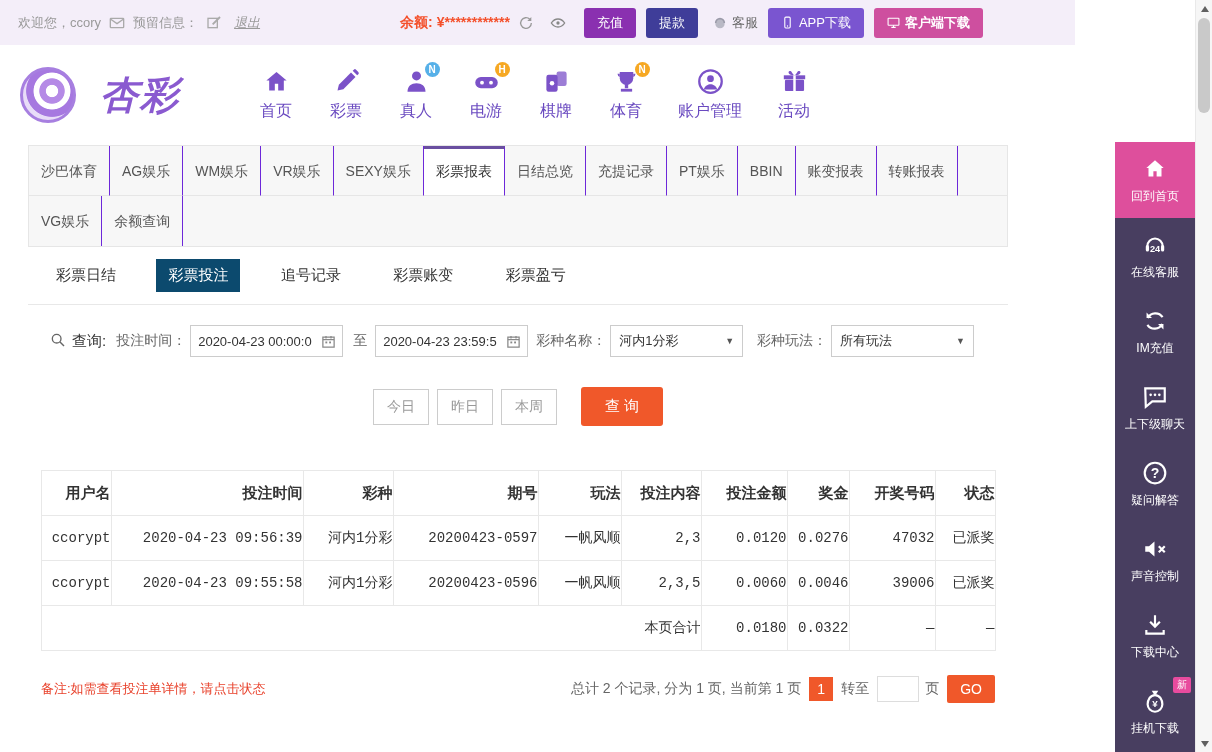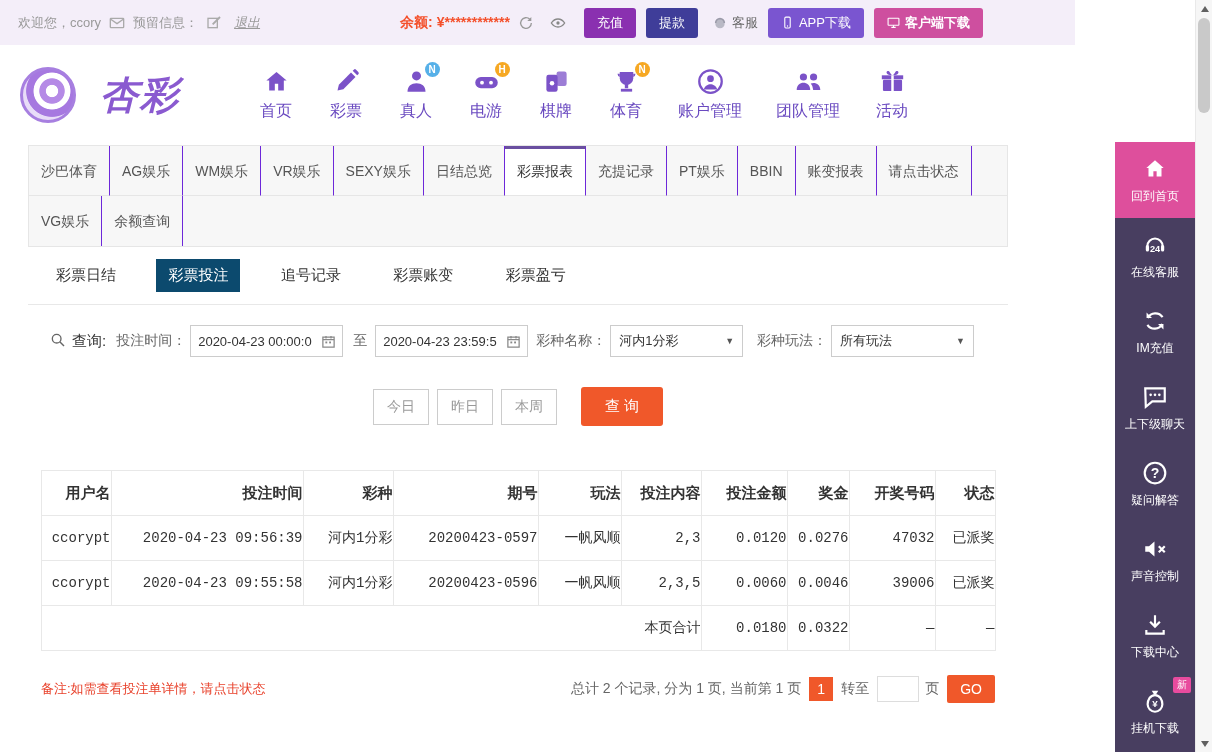--- a/index.html
+++ b/index.html
@@ -244,31 +244,20 @@
         <div class="nav-item wide">
           <span class="icon-wrap">
             <svg viewBox="0 0 24 24">
                 <circle cx="12" cy="12" r="10" fill="none" stroke="#7b52c8" stroke-width="2"></circle>
                 <circle cx="12" cy="9.5" r="3"></circle>
                 <path d="M6 19c1.2-3.4 3.8-4.6 6-4.6s4.8 1.2 6 4.6z"></path>
               </svg>
           </span>
           <span class="nav-label">账户管理</span>
         </div>
-        <div class="nav-item wide">
-          <span class="icon-wrap">
-            <svg viewBox="0 0 24 24">
-                <circle cx="7.5" cy="8" r="3.2"></circle>
-                <circle cx="16.5" cy="8" r="3.2"></circle>
-                <path d="M1.5 19.5c0-4 3-6.3 6-6.3s6 2.3 6 6.3z"></path>
-                <path d="M14 13.8c.8-.3 1.6-.5 2.5-.5 3 0 6 2.2 6 6.2h-6.3a8.5 8.5 0 00-2.2-5.7z"></path>
-              </svg>
-          </span>
-          <span class="nav-label">团队管理</span>
-        </div>
         <div class="nav-item">
           <span class="icon-wrap">
             <svg viewBox="0 0 24 24">
                 <rect x="3.5" y="10.5" width="17" height="10" rx="1"></rect>
                 <rect x="2.5" y="6.5" width="19" height="3.5"></rect>
                 <rect x="10.9" y="6.5" width="2.2" height="14.5" fill="#fff"></rect>
                 <path d="M11.5 6.3C8.5 6.3 6.7 5.3 6.7 3.9s2-2 3 0c.7 1 1.8 2.4 1.8 2.4zm1 0c3 0 4.8-1 4.8-2.4s-2-2-3 0c-.7 1-1.8 2.4-1.8 2.4z"></path>
               </svg>
           </span>
           <span class="nav-label">活动</span>
@@ -277,27 +266,27 @@
     </div>
 
     <div class="panel">
       <div class="tabs">
         <div class="tab-row first">
           <div class="tab">沙巴体育</div>
           <div class="tab">AG娱乐</div>
           <div class="tab">WM娱乐</div>
           <div class="tab">VR娱乐</div>
           <div class="tab">SEXY娱乐</div>
+          <div class="tab active">彩票报表</div>
           <div class="tab">日结总览</div>
-          <div class="tab active">彩票报表</div>
           <div class="tab">充提记录</div>
           <div class="tab">PT娱乐</div>
           <div class="tab">BBIN</div>
           <div class="tab">账变报表</div>
-          <div class="tab">请点击状态</div>
+          <div class="tab">转账报表</div>
           <div class="tab-filler"></div>
         </div>
         <div class="tab-row">
           <div class="tab">VG娱乐</div>
           <div class="tab">余额查询</div>
           <div class="tab-filler"></div>
         </div>
       </div>
 
       <div class="subtabs">

